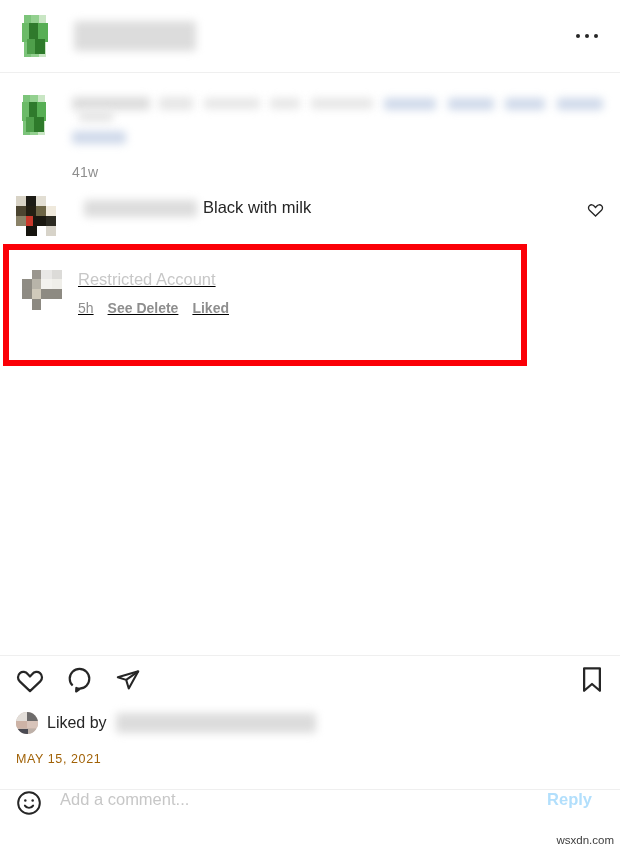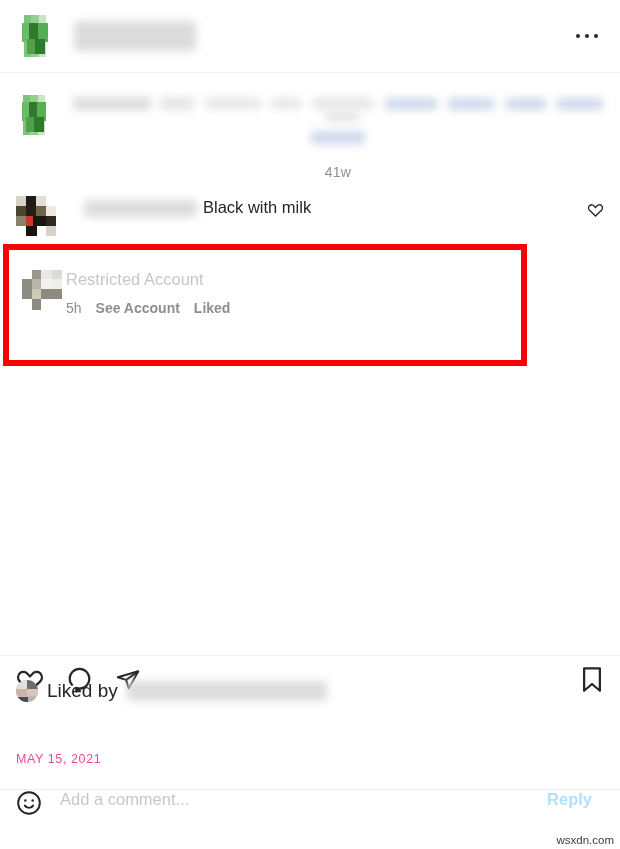--- a/index.html
+++ b/index.html
@@ -80,21 +80,20 @@
     gap: 5px;
     padding: 10px 6px;
     cursor: pointer;
   }
   .dots i { width: 4px; height: 4px; border-radius: 50%; background: #262626; display:block; }
 
   
   .caption-row {
     display: flex;
     padding: 22px 16px 0 16px;
-    text-align: center;
   }
   .caption-row .avatar { width: 40px; height: 40px; }
   .caption-body { margin-left: 16px; flex: 1; padding-top: 2px; }
   .caption-lines { line-height: 0; }
   .caption-time {
     margin-top: 20px;
     font-size: 14px;
     color: #8e8e8e;
     letter-spacing: .2px;
   }
@@ -140,21 +139,21 @@
     width: 524px;
     height: 122px;
     border: 6px solid #fb0007;
     pointer-events: none;
   }
   .restricted-row {
     display: flex;
     padding: 26px 16px 0 22px;
   }
   .restricted-row .avatar { width: 40px; height: 40px; }
-  .restricted-body { margin-left: 4px; }
+  .restricted-body { margin-left: 16px; text-decoration: underline; }
   .restricted-title {
     font-size: 16.5px;
     color: #c7c7c7;
   }
   .restricted-meta {
     margin-top: 11px;
     font-size: 14px;
     color: #8e8e8e;
     display: flex;
     gap: 14px;
@@ -174,35 +173,35 @@
     display: flex;
     align-items: center;
     padding: 10px 16px 4px 16px;
   }
   .action-bar .ic { margin-right: 22px; cursor: pointer; display:flex; }
   .action-bar .save { margin-left: auto; margin-right: 0; cursor: pointer; display:flex; }
 
   .liked-row {
     position: absolute;
     left: 16px;
-    top: 680px;
+    top: 712px;
     display: flex;
     align-items: center;
-    font-size: 19px;
+    font-size: 16px;
     color: #262626;
   }
   .liked-row .av-tiny { width: 22px; height: 22px; margin-right: 9px; }
   .liked-blur { margin-left: 9px; }
 
   .post-date {
     position: absolute;
     left: 16px;
     top: 752px;
     font-size: 12.5px;
-    color: #ec4899;
+    color: #a16207;
     letter-spacing: .6px;
     text-align: right;
   }
 
   .composer-sep {
     position: absolute;
     left: 0; right: 0;
     top: 789px;
     height: 1px;
     background: #efefef;
@@ -330,21 +329,21 @@
         <span style="left:25%;top:48%;width:22%;height:24%;background:#cfc9ba;"></span>
         <span style="left:47%;top:48%;width:53%;height:24%;background:#8d8a82;"></span>
         <span style="left:0%;top:72%;width:25%;height:28%;background:#ffffff;"></span>
         <span style="left:25%;top:72%;width:22%;height:28%;background:#8c8981;"></span>
         <span style="left:47%;top:72%;width:53%;height:28%;background:#ffffff;"></span>
       </div>
       <div class="restricted-body">
         <div class="restricted-title">Restricted Account</div>
         <div class="restricted-meta">
           <span>5h</span>
-          <span class="act">See Account</span>
+          <span class="act">See Delete</span>
           <span class="act">Liked</span>
         </div>
       </div>
     </div>
   </div>
 
   <div class="actions-sep"></div>
   <div class="action-bar">
     <div class="ic">
       <svg width="28" height="26" viewBox="0 0 24 22" fill="none" stroke="#262626" stroke-width="1.9" stroke-linejoin="round">

